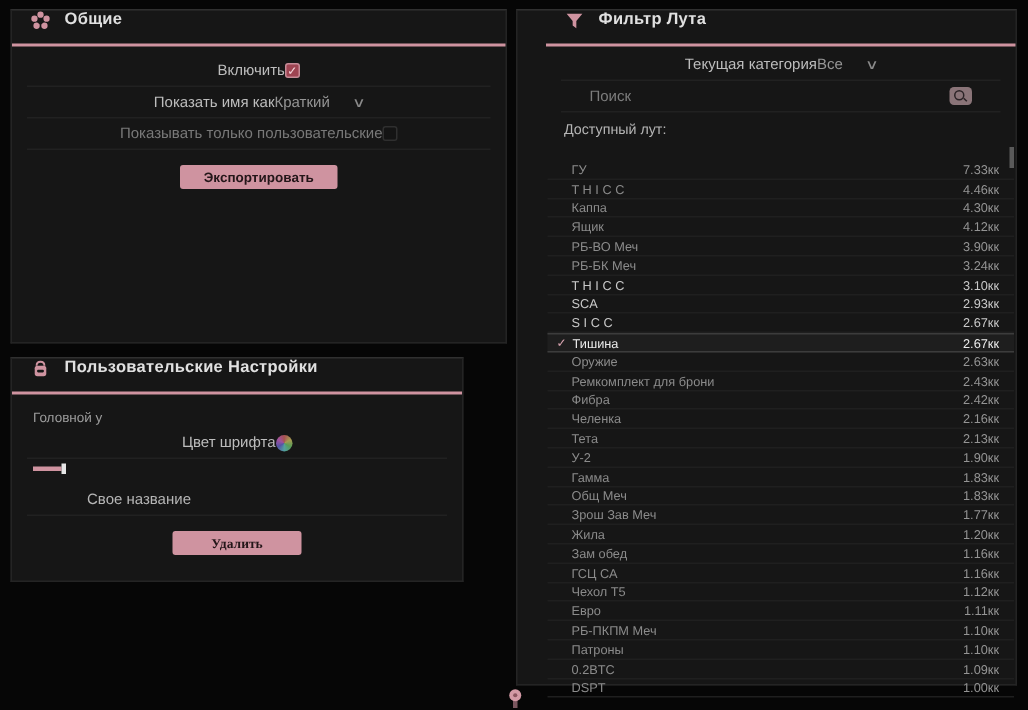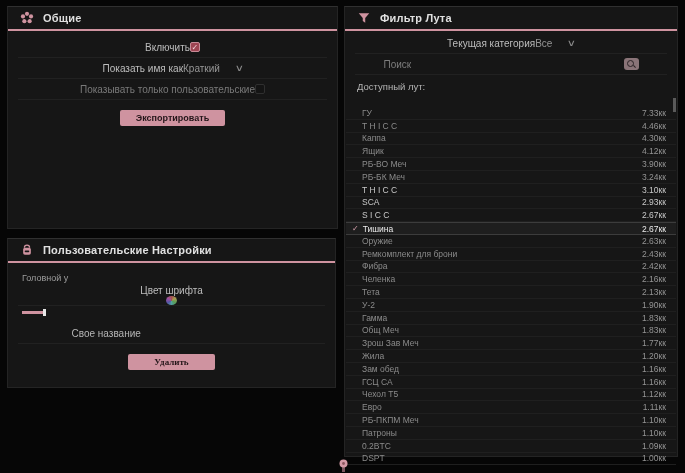--- a/index.html
+++ b/index.html
@@ -4,24 +4,24 @@
 <style>
   :root { --accent:#cf93a0; --panel:#161616; --sep:#222222; }
   * { box-sizing:border-box; }
   html,body { margin:0; padding:0; }
   body {
     width:685px; height:473px; position:relative; overflow:hidden;
     background:#060606; font-family:"Liberation Sans", sans-serif; color:#c8c8c8;
   }
   .panel { position:absolute; background:var(--panel); border:1px solid #242424; border-top-color:#303030; }
   #panel-general { left:7px;  top:6px;   width:331px; height:223px; }
-  #panel-custom  { left:7px;  top:238px; width:329px; height:150px; }
-  #panel-filter  { left:344px; top:6px;  width:334px; height:451px; }
-
-  .panel-header { display:flex; align-items:center; gap:9px; height:24px; padding:0 12px;
+  #panel-custom  { left:7px;  top:238px; width:302px; height:150px; }
+  #panel-filter  { left:344px; top:6px;  width:334px; height:451px;padding-left:19px; }
+
+  .panel-header { display:flex; align-items:flex-start; gap:9px; height:24px; padding:0 12px;
                   border-bottom:2px solid var(--accent); }
   .panel-title { font-size:11px; font-weight:bold; color:#e0e0e0; letter-spacing:.2px; }
   .hicon { width:14px; height:14px; flex:0 0 auto; }
 
   
   .rows { padding:6px 10px 0 10px; }
   .setrow { display:flex; align-items:center; justify-content:center;
             height:21px; border-bottom:1px solid #212121; font-size:10px; padding:0 4px; }
   .setrow .lbl { color:#bdbdbd; }
   .setrow.dim .lbl { color:#797979; }
@@ -32,21 +32,21 @@
         font-size:8px; line-height:9px; text-align:center; color:transparent; }
   .cb.checked { background:#9e4452; border-color:#c78b97; color:#f4d6db; }
   .cb.checked::after { content:"✓"; }
 
   .btnrow { display:flex; justify-content:center; gap:12px; margin-top:10px; }
   .pill { background:var(--accent); color:#241619; border:none; border-radius:2px;
           font-family:inherit; font-size:9px; font-weight:bold; padding:3px 16px; cursor:pointer; }
 
   
   .item-label { margin:10px 10px 2px 14px; font-size:9px; color:#9d9d9d; }
-  #panel-custom .setrow { margin:0 10px; padding:0 4px;flex-direction:column; }
+  #panel-custom .setrow { margin:0 10px; padding:0 4px; }
   .color-wheel { width:11px; height:11px; border-radius:50%; opacity:.85;
                  background:conic-gradient(#c05c5c,#c0b25c,#62b562,#5cb8b8,#5f5fc0,#b85cb8,#c05c5c); }
   .slider-wrap { margin:3px 14px 7px 14px; height:7px; position:relative; }
   .slider-fill { position:absolute; left:0; top:2px; height:3px; background:var(--accent); }
   .slider-thumb { position:absolute; top:0; width:3px; height:7px; background:#e6e6e6; }
   .name-input { background:transparent; border:none; outline:none; width:200px;
                 font-family:inherit; font-size:10px; color:#b5b5b5; padding:0; }
   .name-input::placeholder { color:#b5b5b5; opacity:1; }
 
   

